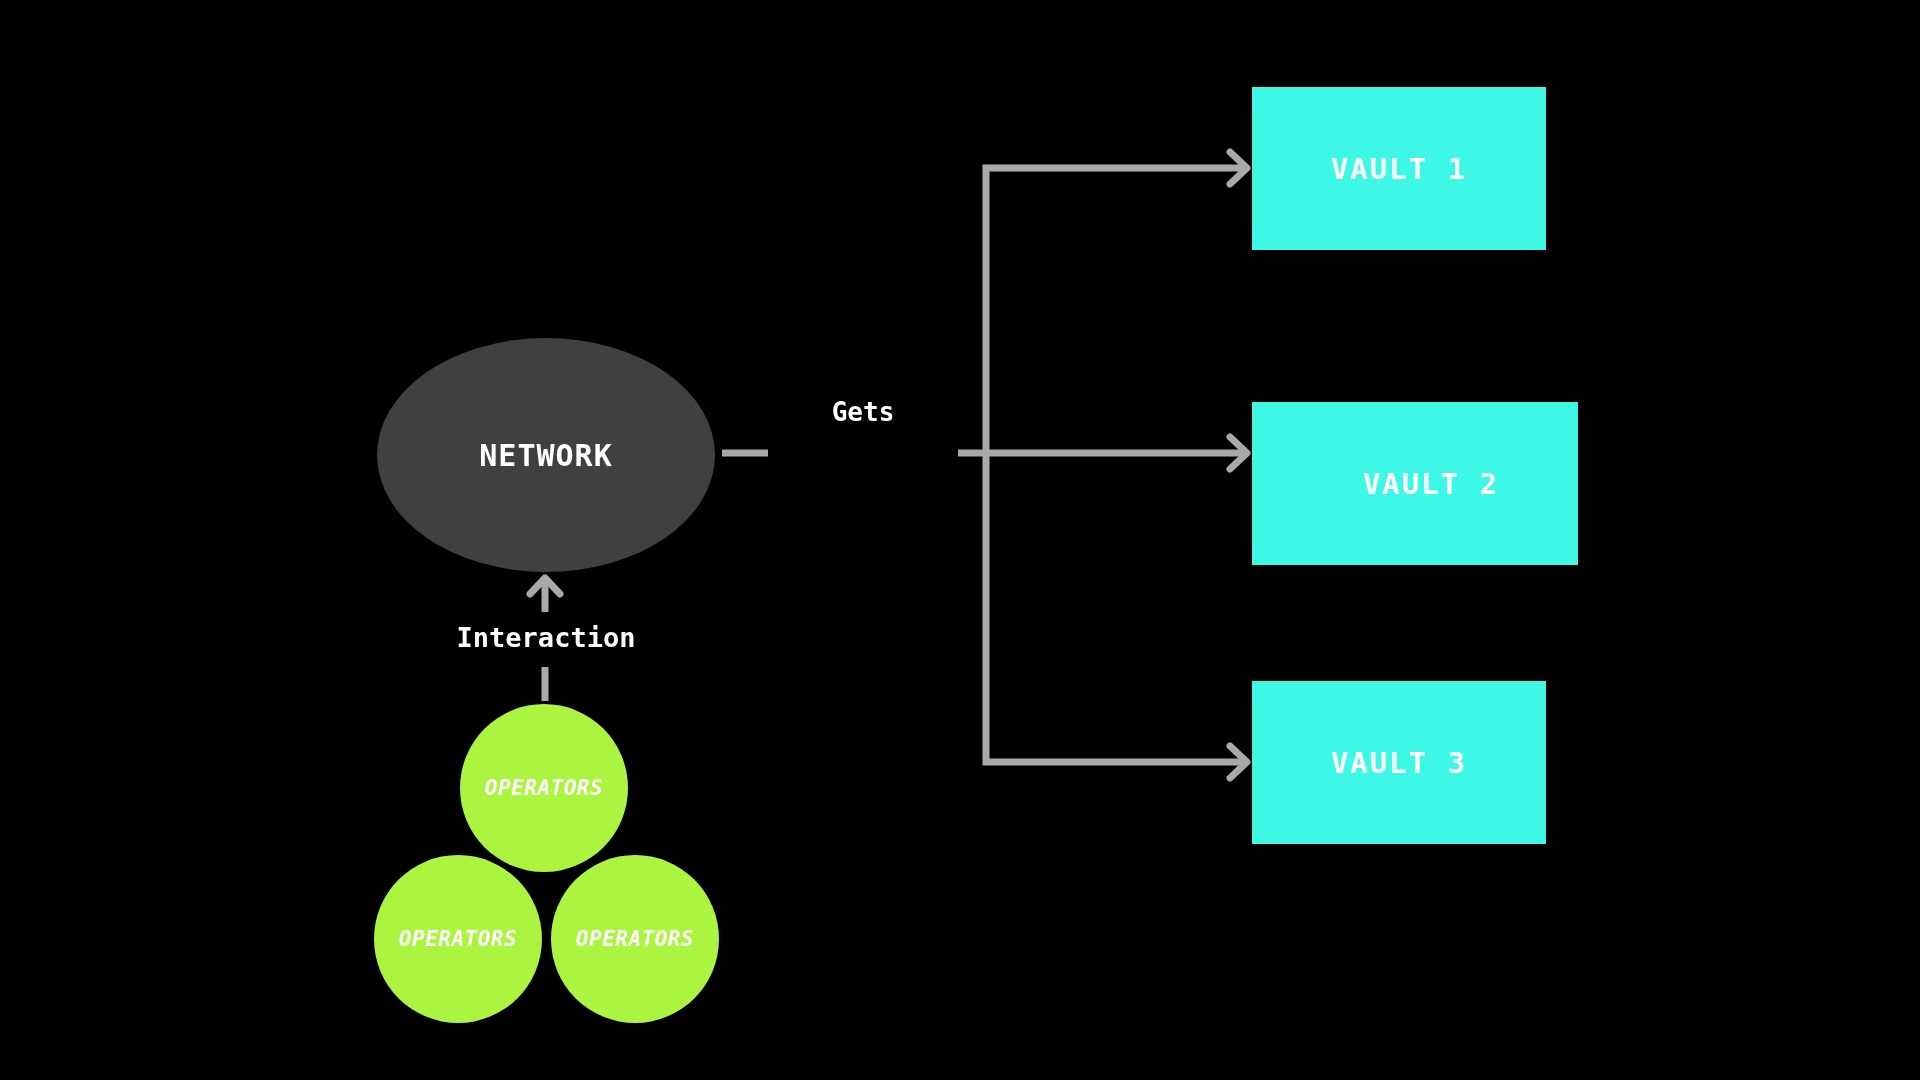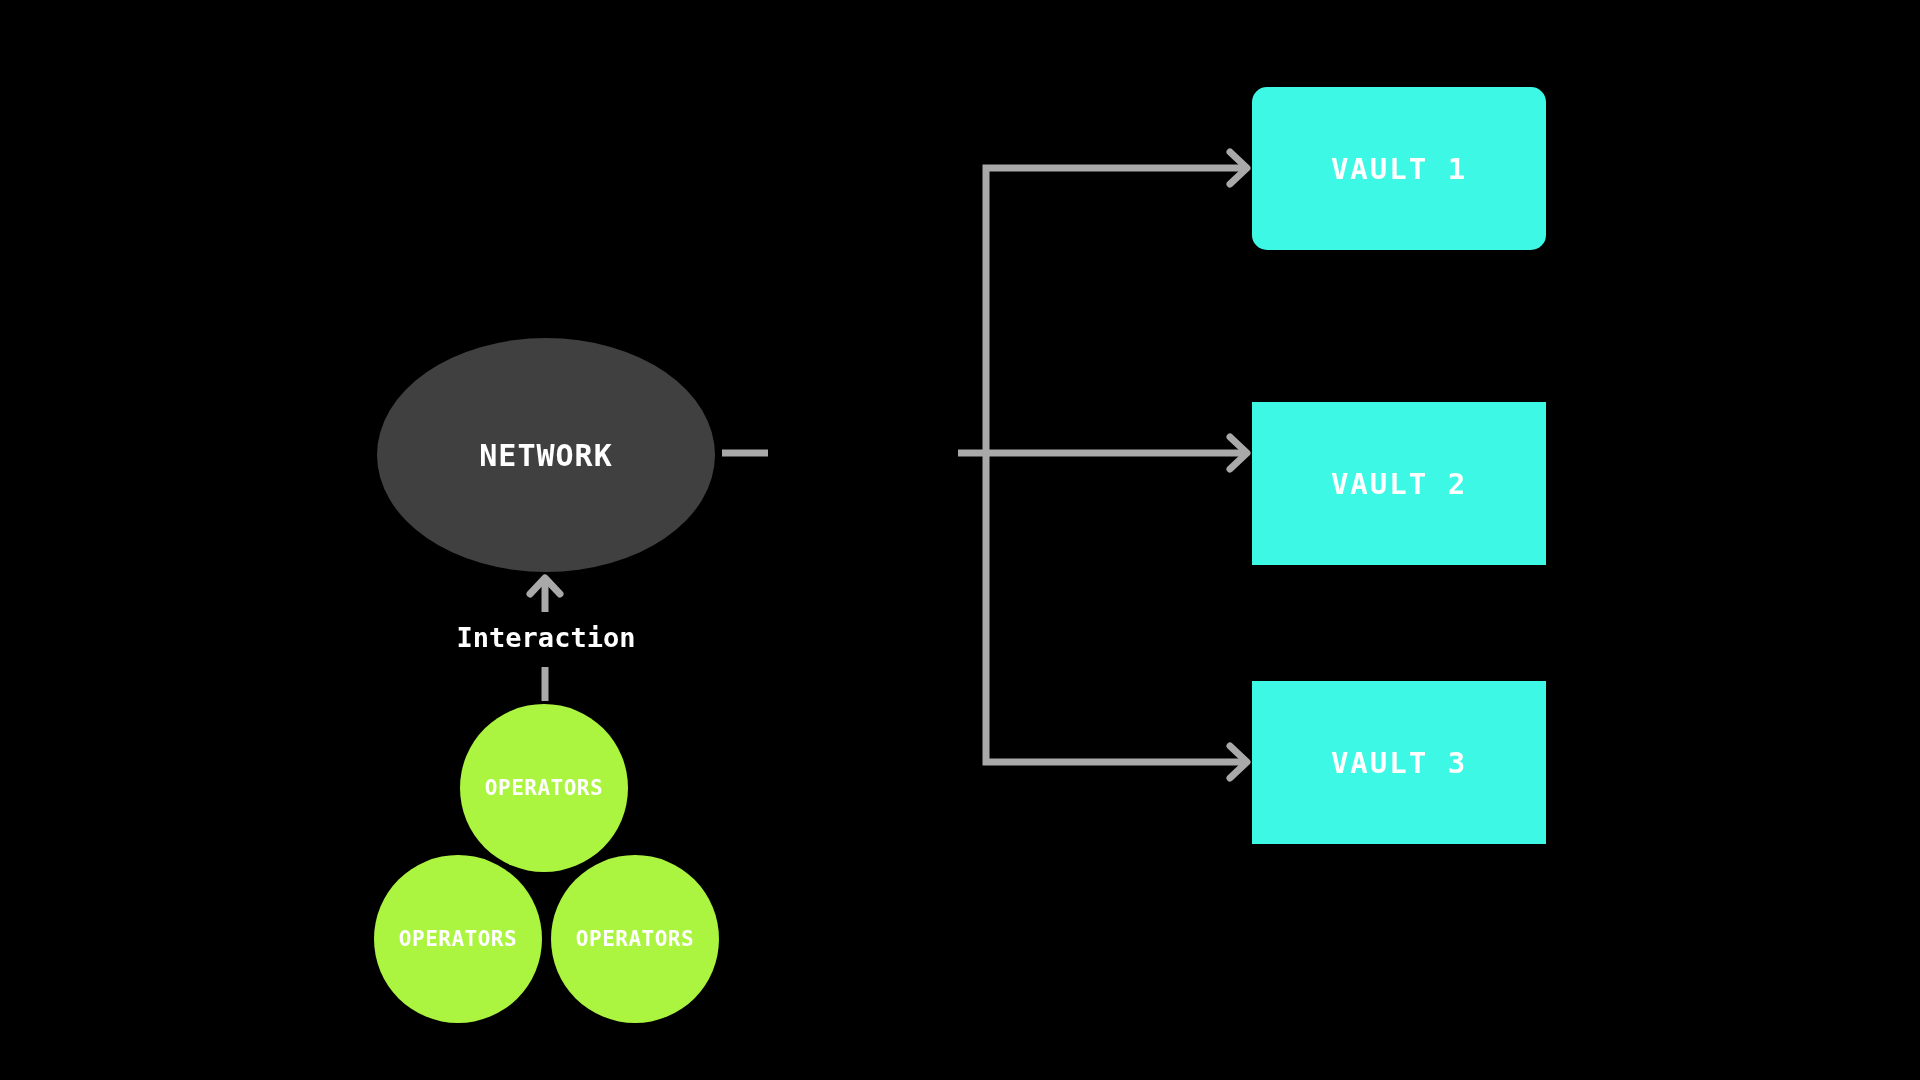--- a/index.html
+++ b/index.html
@@ -42,30 +42,31 @@
     letter-spacing: 1px;
   }
   .vault-node {
     left: 1252px;
     width: 294px;
     height: 163px;
     background: #3cf8e5;
     font-size: 29px;
     letter-spacing: 2px;
   }
-  .vault-1 { top: 87px; border-radius: 15px; }
-  .vault-2 { top: 402px; }
+  .vault-1 { top: 87px; }
+  .vault-2 { top: 402px; padding-left: 32px; }
   .vault-3 { top: 681px; align-items: center; }
   .operator-node {
     width: 168px;
     height: 168px;
     background: #abf440;
     border-radius: 50%;
     font-size: 21px;
     letter-spacing: 0.5px;
+    font-style: italic;
   }
   .operator-top    { left: 460px; top: 704px; }
   .operator-left   { left: 374px; top: 855px; }
   .operator-right  { left: 551px; top: 855px; }
   .edge-label {
     position: absolute;
     color: #ffffff;
     font-weight: bold;
     text-align: center;
   }
@@ -104,20 +105,21 @@
     <path d="M 545 582 V 612" stroke="#a9a9a9" stroke-width="7" fill="none"></path>
     <path d="M 530 594 L 545 578 L 560 594" stroke="#a9a9a9" stroke-width="7" fill="none" stroke-linecap="round" stroke-linejoin="round"></path>
     <path d="M 545 667 V 701" stroke="#a9a9a9" stroke-width="7" fill="none"></path>
   </svg>
 
   <div class="node network-node">
     <span>NETWORK</span>
   </div>
 
   <div class="edge-label stakes-label">
+    <div>Gets</div>
   </div>
 
   <div class="edge-label interaction-label">
     <span>Interaction</span>
   </div>
 
   <div class="node vault-node vault-1">
     <span>VAULT 1</span>
   </div>
   <div class="node vault-node vault-2">

